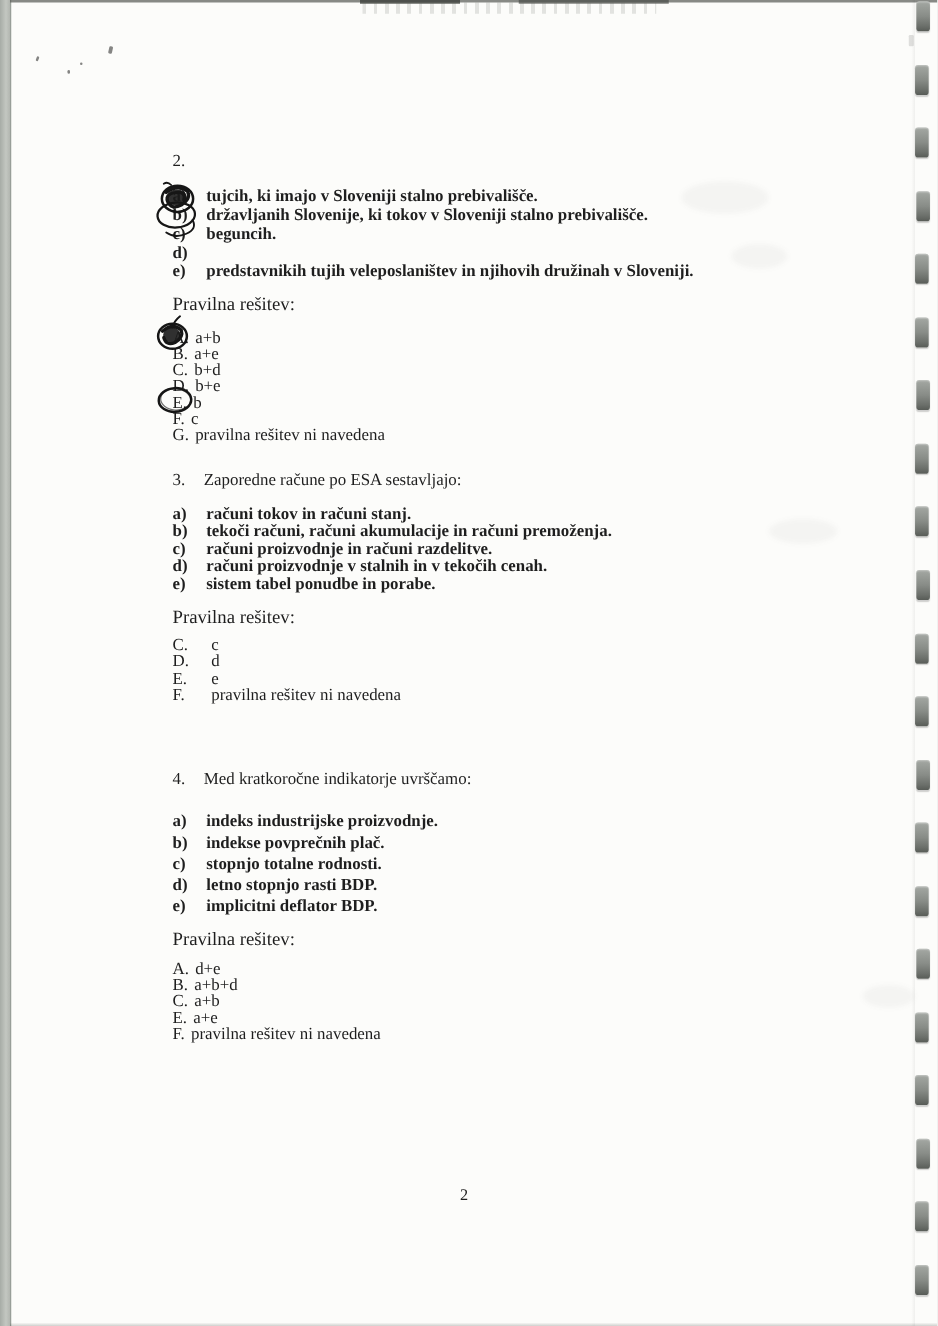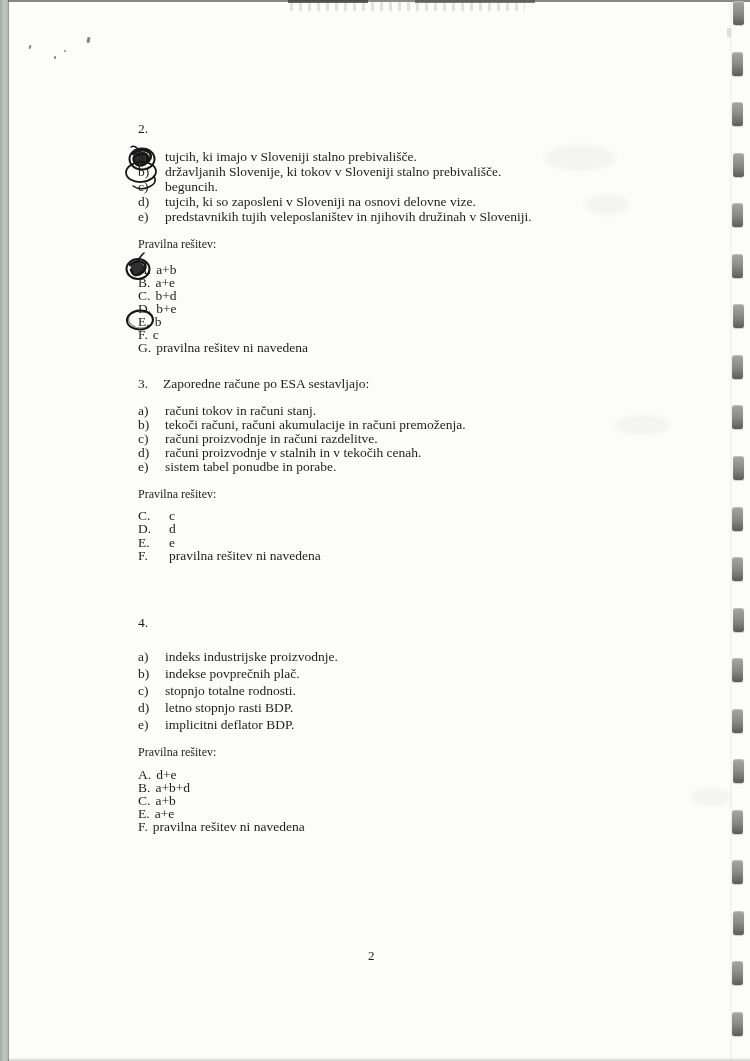--- a/index.html
+++ b/index.html
@@ -30,24 +30,24 @@
   
   .speck { position:absolute; background:rgba(35,35,33,.55); border-radius:1px; }
 
   
   .smudge { position:absolute; background:rgba(70,70,62,.045); border-radius:50%; filter:blur(2px); }
 
   
   .question { position:absolute; left:138px; width:560px; }
   .q-header { display:flex; font-size:13.5px; line-height:15px; }
   .q-num { width:25px; flex:none; }
-  .q-options { margin-top:13px; }
+  .q-options { margin-top:13px;font-weight:bold; }
   .opt-row { display:flex; font-size:13.5px; }
   .opt-letter { width:27px; flex:none; }
-  .sol-label { font-size:12px; line-height:15px; }
+  .sol-label { font-size:15px; line-height:15px; }
   .answers { }
   .ans-row { font-size:13.5px; }
   .ans-letter { margin-right:5px; }
 
   
   .q2 .opt-row { line-height:15px; }
   .q2 .sol-label { margin-top:13px; }
   .q2 .answers { margin-top:11px; }
   .q2 .ans-row { line-height:13px; }
 
@@ -126,21 +126,20 @@
       <div class="opt-row">
           <span class="opt-letter">b)</span>
           <span>državljanih Slovenije, ki tokov v Sloveniji stalno prebivališče.</span>
         </div>
       <div class="opt-row">
           <span class="opt-letter">c)</span>
           <span>beguncih.</span>
         </div>
       <div class="opt-row">
           <span class="opt-letter">d)</span>
-          <span>tujcih, ki so zaposleni v Sloveniji na osnovi delovne vize.</span>
         </div>
       <div class="opt-row">
           <span class="opt-letter">e)</span>
           <span>predstavnikih tujih veleposlaništev in njihovih družinah v Sloveniji.</span>
         </div>
     </div>
     <div class="sol-label">Pravilna rešitev:</div>
     <div class="answers">
       <div class="ans-row"><span class="ans-letter">A.</span><span>a+b</span></div>
       <div class="ans-row"><span class="ans-letter">B.</span><span>a+e</span></div>
@@ -184,20 +183,21 @@
       <div class="ans-row"><span class="ans-letter">C.</span><span>c</span></div>
       <div class="ans-row"><span class="ans-letter">D.</span><span>d</span></div>
       <div class="ans-row"><span class="ans-letter">E.</span><span>e</span></div>
       <div class="ans-row"><span class="ans-letter">F.</span><span>pravilna rešitev ni navedena</span></div>
     </div>
   </div>
 
   <div class="question q4" style="top:615px;">
     <div class="q-header">
       <span class="q-num">4.</span>
+      <span class="q-text">Med kratkoročne indikatorje uvrščamo:</span>
     </div>
     <div class="q-options">
       <div class="opt-row">
           <span class="opt-letter">a)</span>
           <span>indeks industrijske proizvodnje.</span>
         </div>
       <div class="opt-row">
           <span class="opt-letter">b)</span>
           <span>indekse povprečnih plač.</span>
         </div>

